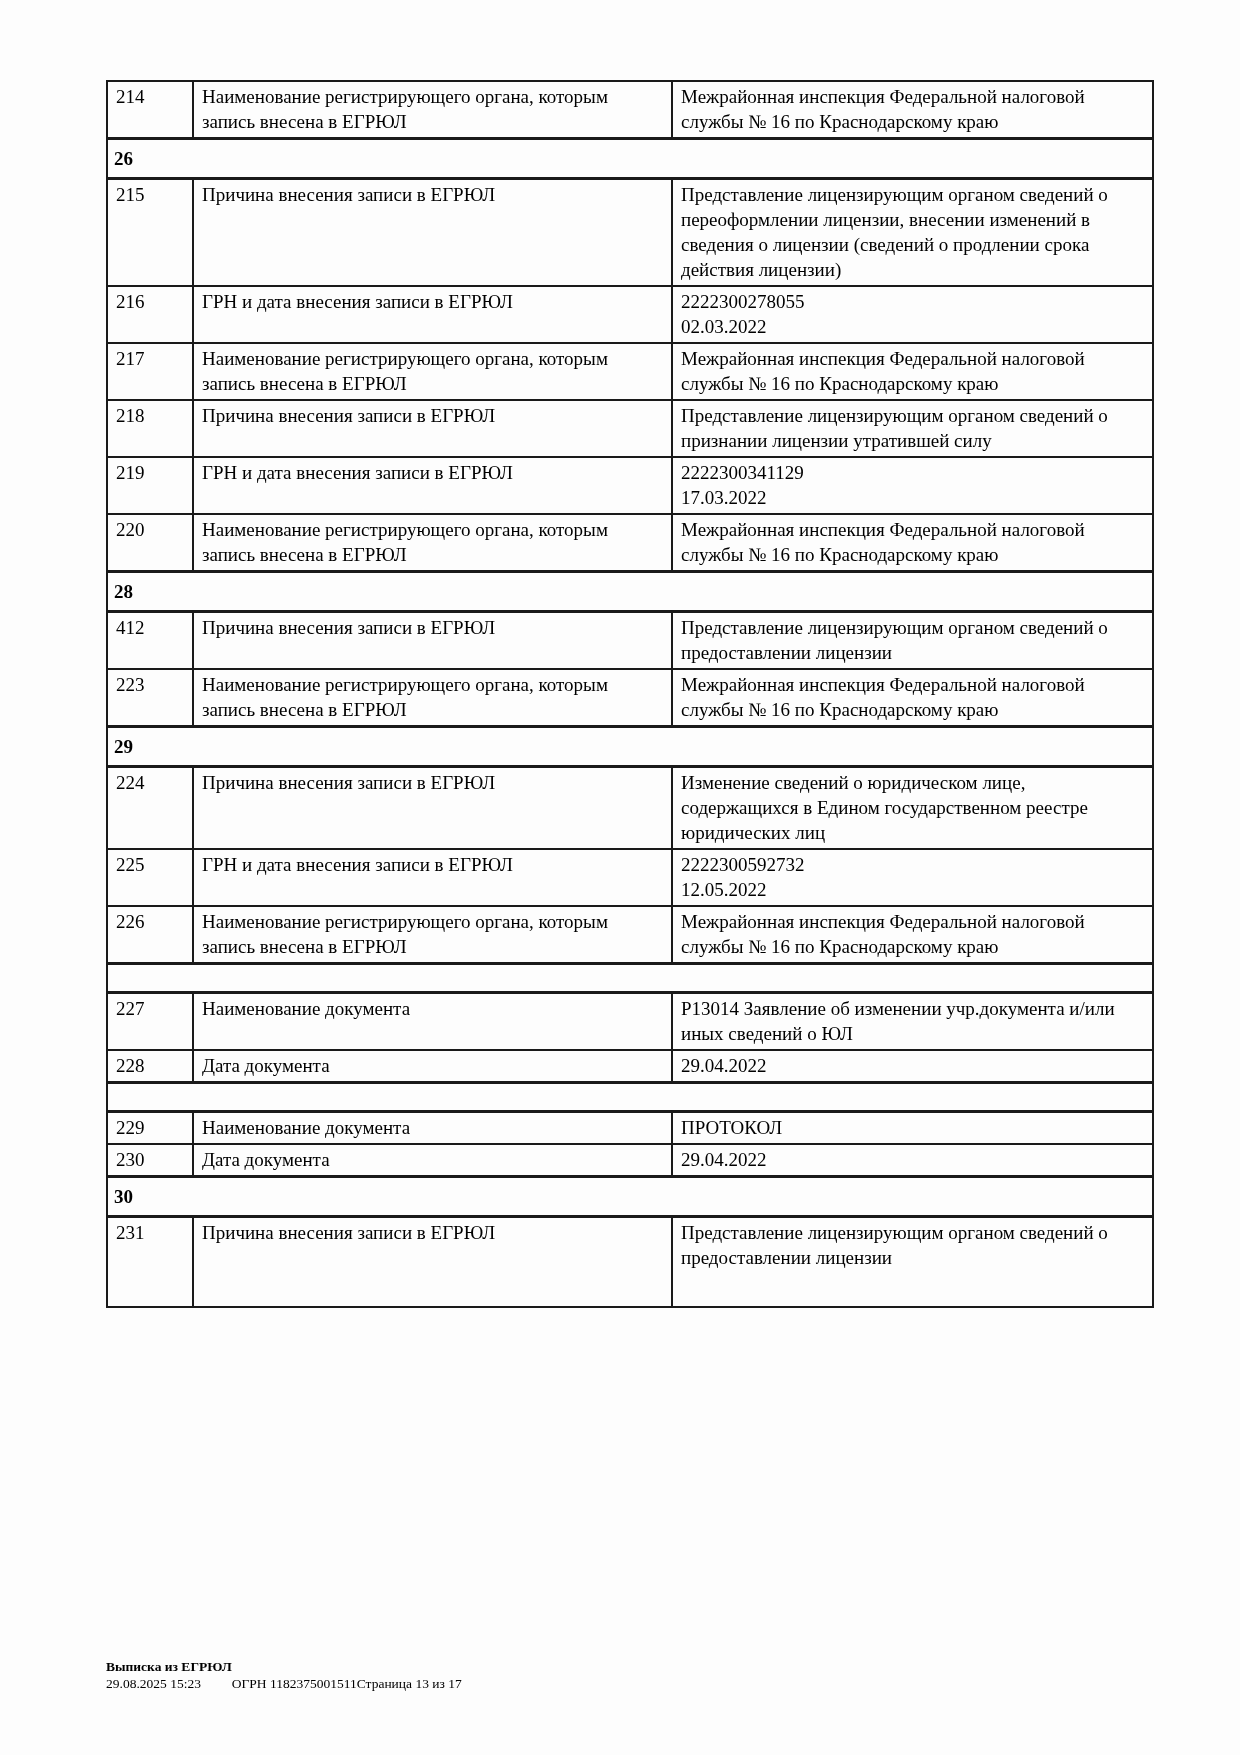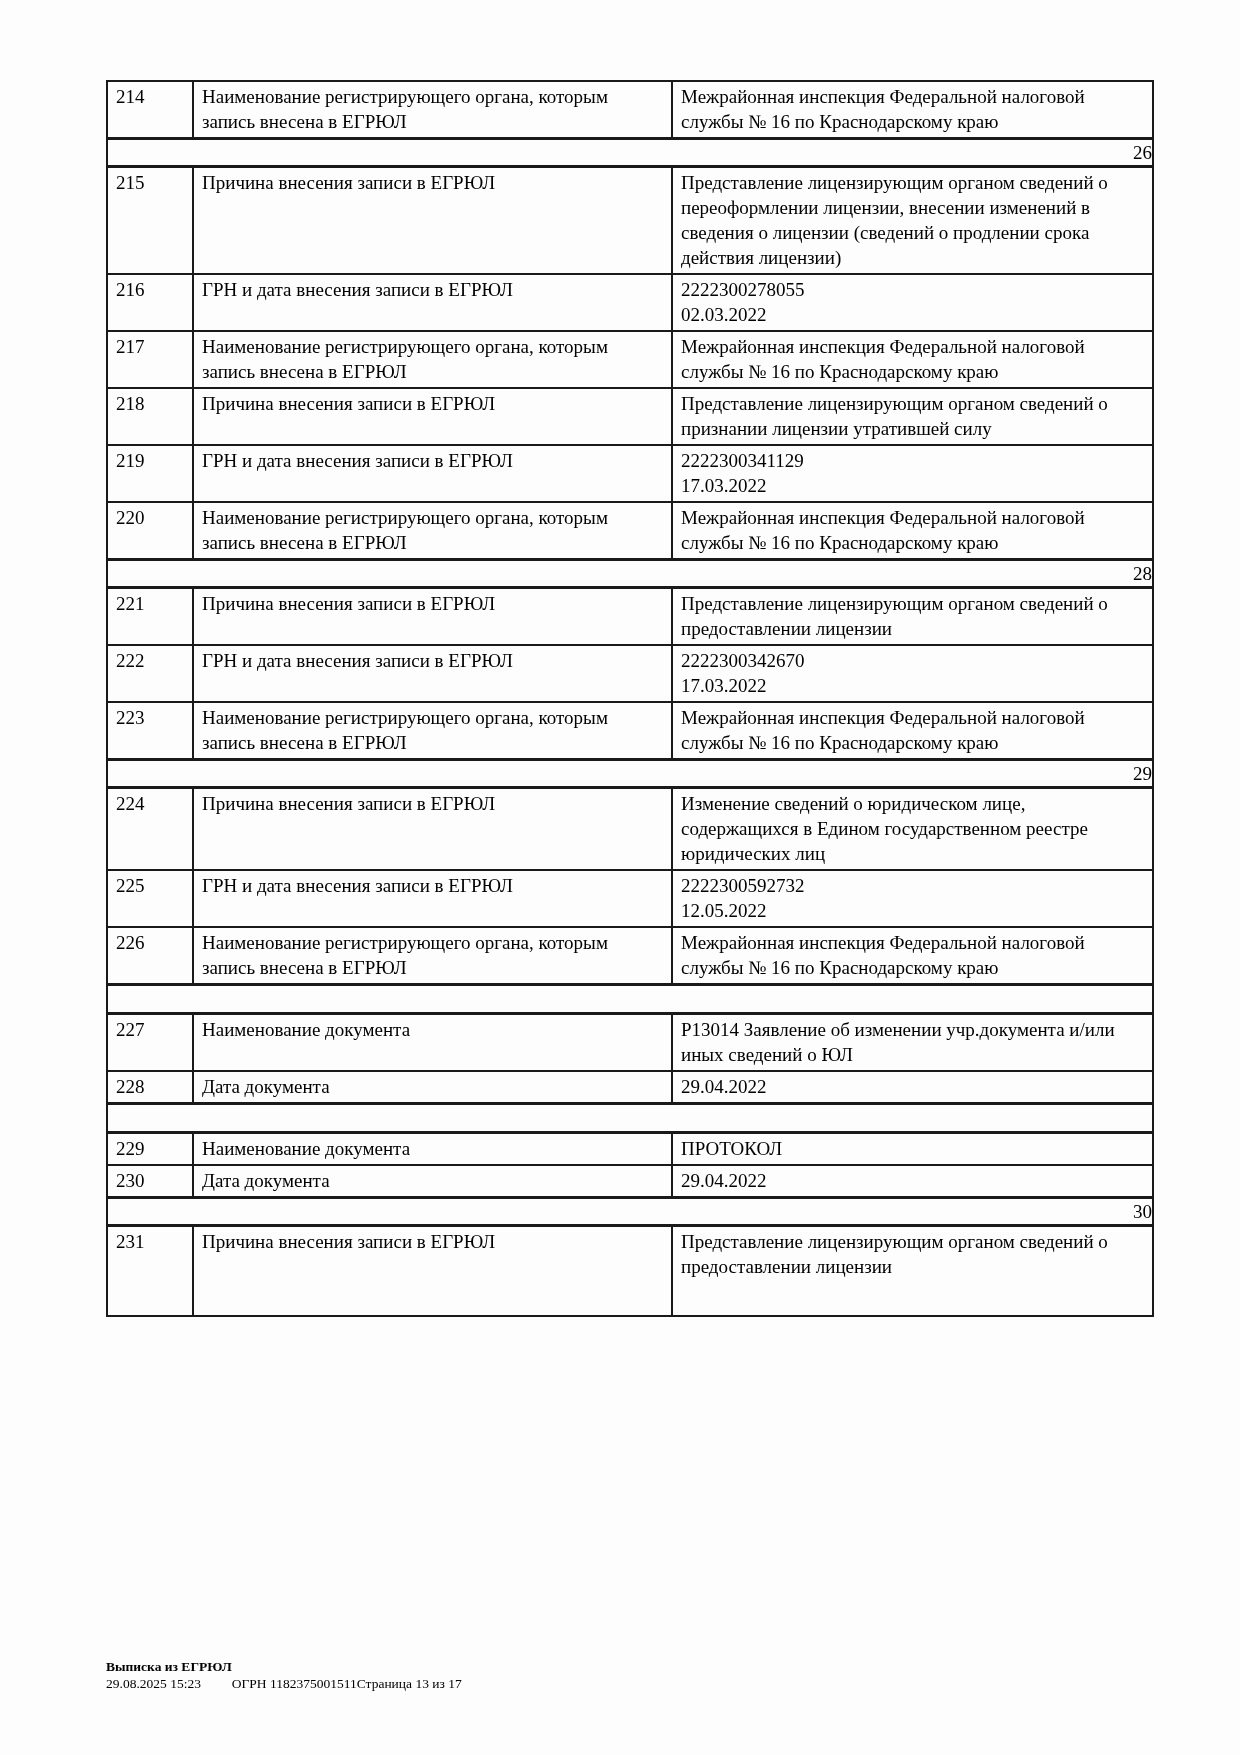--- a/index.html
+++ b/index.html
@@ -23,26 +23,26 @@
   table.egrul td {
     border: 2px solid #1a1a1a;
     vertical-align: top;
     font-size: 19px;
     line-height: 25px;
     padding: 2px 8px 3px 8px;
     word-wrap: break-word;
   }
   td.num { text-align: left; padding-left: 2px; padding-right: 2px; }
   tr.section td {
-    text-align: right;
-    font-weight: normal;
+    text-align: left;
+    font-weight: bold;
     border-top-width: 3px;
     border-bottom-width: 3px;
     height: 25px;
-    padding: 0;
+    padding: 6px;
   }
   tr.spacer td {
     height: 26px;
     border-top-width: 3px;
     border-bottom-width: 3px;
     padding: 0;
   }
   tr.last td { padding-bottom: 36px; }
 
   .footer {
@@ -120,32 +120,24 @@
           <td class="num">220</td>
           <td>Наименование регистрирующего органа, которым запись внесена в ЕГРЮЛ</td>
           <td>
             <div>Межрайонная инспекция Федеральной налоговой службы № 16 по Краснодарскому краю</div>
           </td>
         </tr>
         <tr class="section">
           <td colspan="3">28</td>
         </tr>
         <tr>
-          <td class="num">221</td>
+          <td class="num">412</td>
           <td>Причина внесения записи в ЕГРЮЛ</td>
           <td>
             <div>Представление лицензирующим органом сведений о предоставлении лицензии</div>
-          </td>
-        </tr>
-        <tr>
-          <td class="num">222</td>
-          <td>ГРН и дата внесения записи в ЕГРЮЛ</td>
-          <td>
-            <div>2222300342670</div>
-            <div>17.03.2022</div>
           </td>
         </tr>
         <tr>
           <td class="num">223</td>
           <td>Наименование регистрирующего органа, которым запись внесена в ЕГРЮЛ</td>
           <td>
             <div>Межрайонная инспекция Федеральной налоговой службы № 16 по Краснодарскому краю</div>
           </td>
         </tr>
         <tr class="section">

